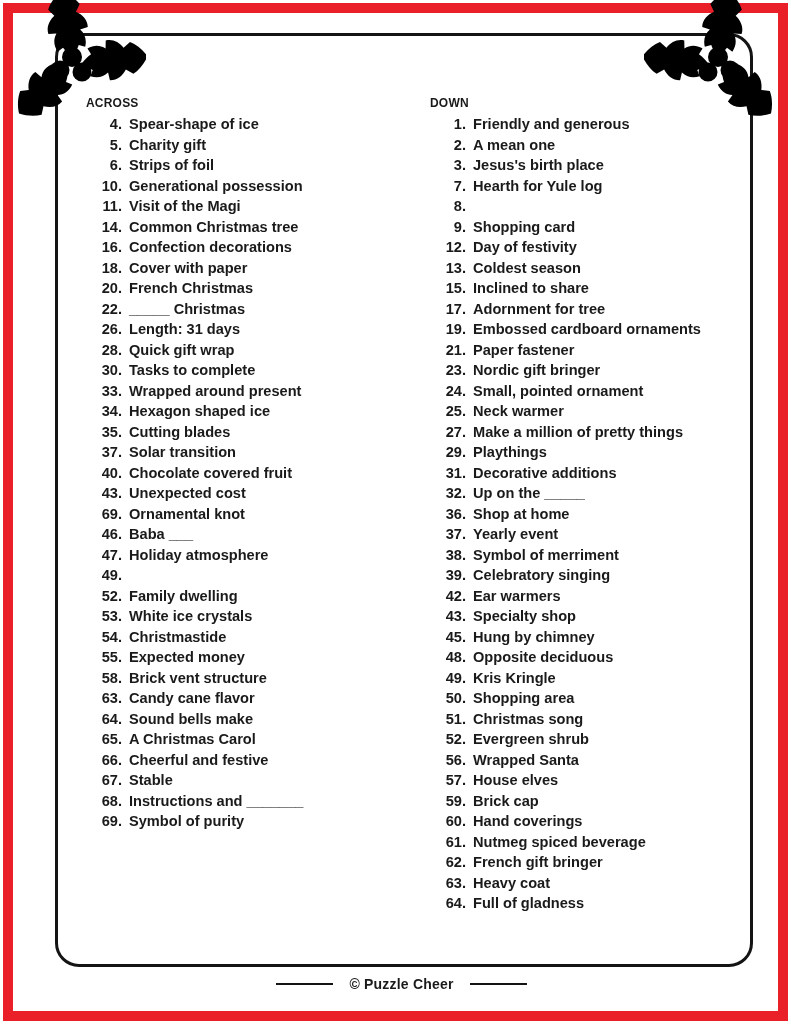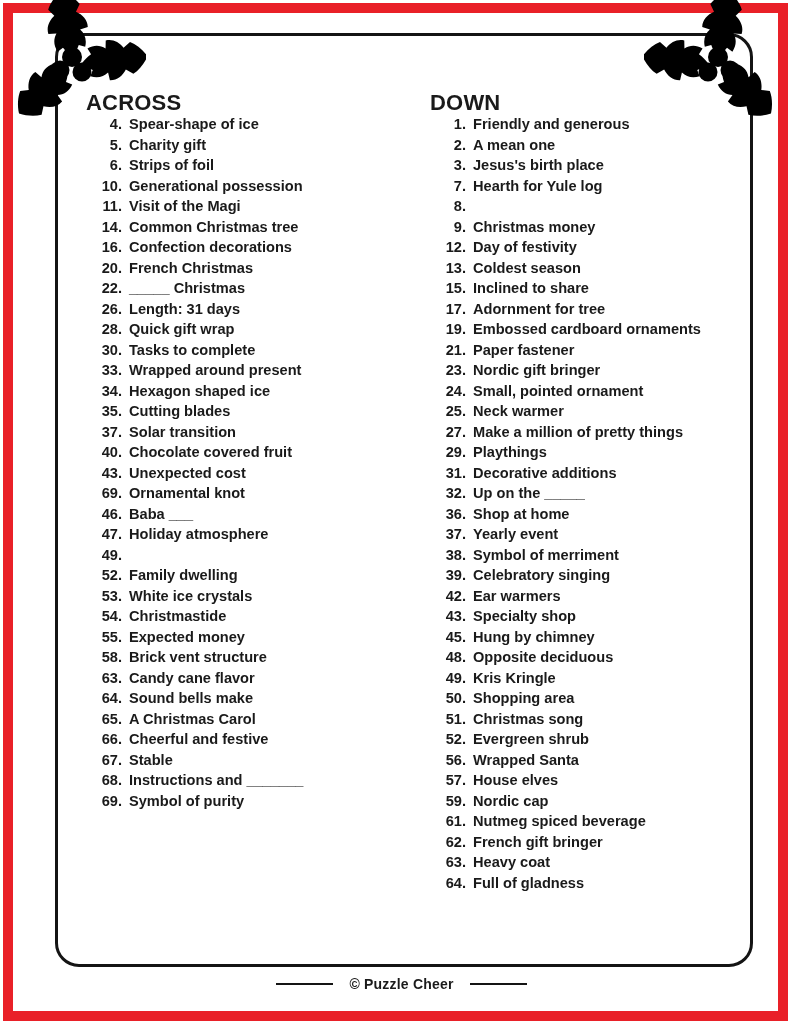--- a/index.html
+++ b/index.html
@@ -32,21 +32,21 @@
   .holly.tl{left:2px;top:-8px;}
   .holly.tr{left:644px;top:-8px;transform:scaleX(-1);}
   .col{
     position:absolute;
     top:94px;
   }
   .col.across{left:86px;}
   .col.down{left:430px;}
   .col h2{
     margin:0 0 4px 0;
-    font-size:22px;
+    font-size:12px;
     font-weight:700;
     letter-spacing:.2px;
     line-height:18px;
   }
   ol.clues{
     list-style:none;
     margin:0;padding:0;
   }
   .clue{
     display:flex;
@@ -151,20 +151,24 @@
   <li class="clue">
     <span class="num">14.</span>
     <span class="txt">Common Christmas tree</span>
   </li>
 
   <li class="clue">
     <span class="num">16.</span>
     <span class="txt">Confection decorations</span>
   </li>
 
+  <li class="clue">
+    <span class="num">18.</span>
+    <span class="txt">Cover with paper</span>
+  </li>
 
   <li class="clue">
     <span class="num">20.</span>
     <span class="txt">French Christmas</span>
   </li>
 
   <li class="clue">
     <span class="num">22.</span>
     <span class="txt">_____ Christmas</span>
   </li>
@@ -317,21 +321,21 @@
     <span class="num">7.</span>
     <span class="txt">Hearth for Yule log</span>
   </li>
 
   <li class="clue">
     <span class="num">8.</span>
   </li>
 
   <li class="clue">
     <span class="num">9.</span>
-    <span class="txt">Christmas money</span>
+    <span class="txt">Shopping card</span>
   </li>
 
   <li class="clue">
     <span class="num">12.</span>
     <span class="txt">Day of festivity</span>
   </li>
 
   <li class="clue">
     <span class="num">13.</span>
     <span class="txt">Coldest season</span>
@@ -458,23 +462,27 @@
     <span class="txt">Wrapped Santa</span>
   </li>
 
   <li class="clue">
     <span class="num">57.</span>
     <span class="txt">House elves</span>
   </li>
 
   <li class="clue">
     <span class="num">59.</span>
-    <span class="txt">Nordic cap</span>
-  </li>
-
+    <span class="txt">Brick cap</span>
+  </li>
+
+  <li class="clue">
+    <span class="num">60.</span>
+    <span class="txt">Hand coverings</span>
+  </li>
 
   <li class="clue">
     <span class="num">61.</span>
     <span class="txt">Nutmeg spiced beverage</span>
   </li>
 
   <li class="clue">
     <span class="num">62.</span>
     <span class="txt">French gift bringer</span>
   </li>

